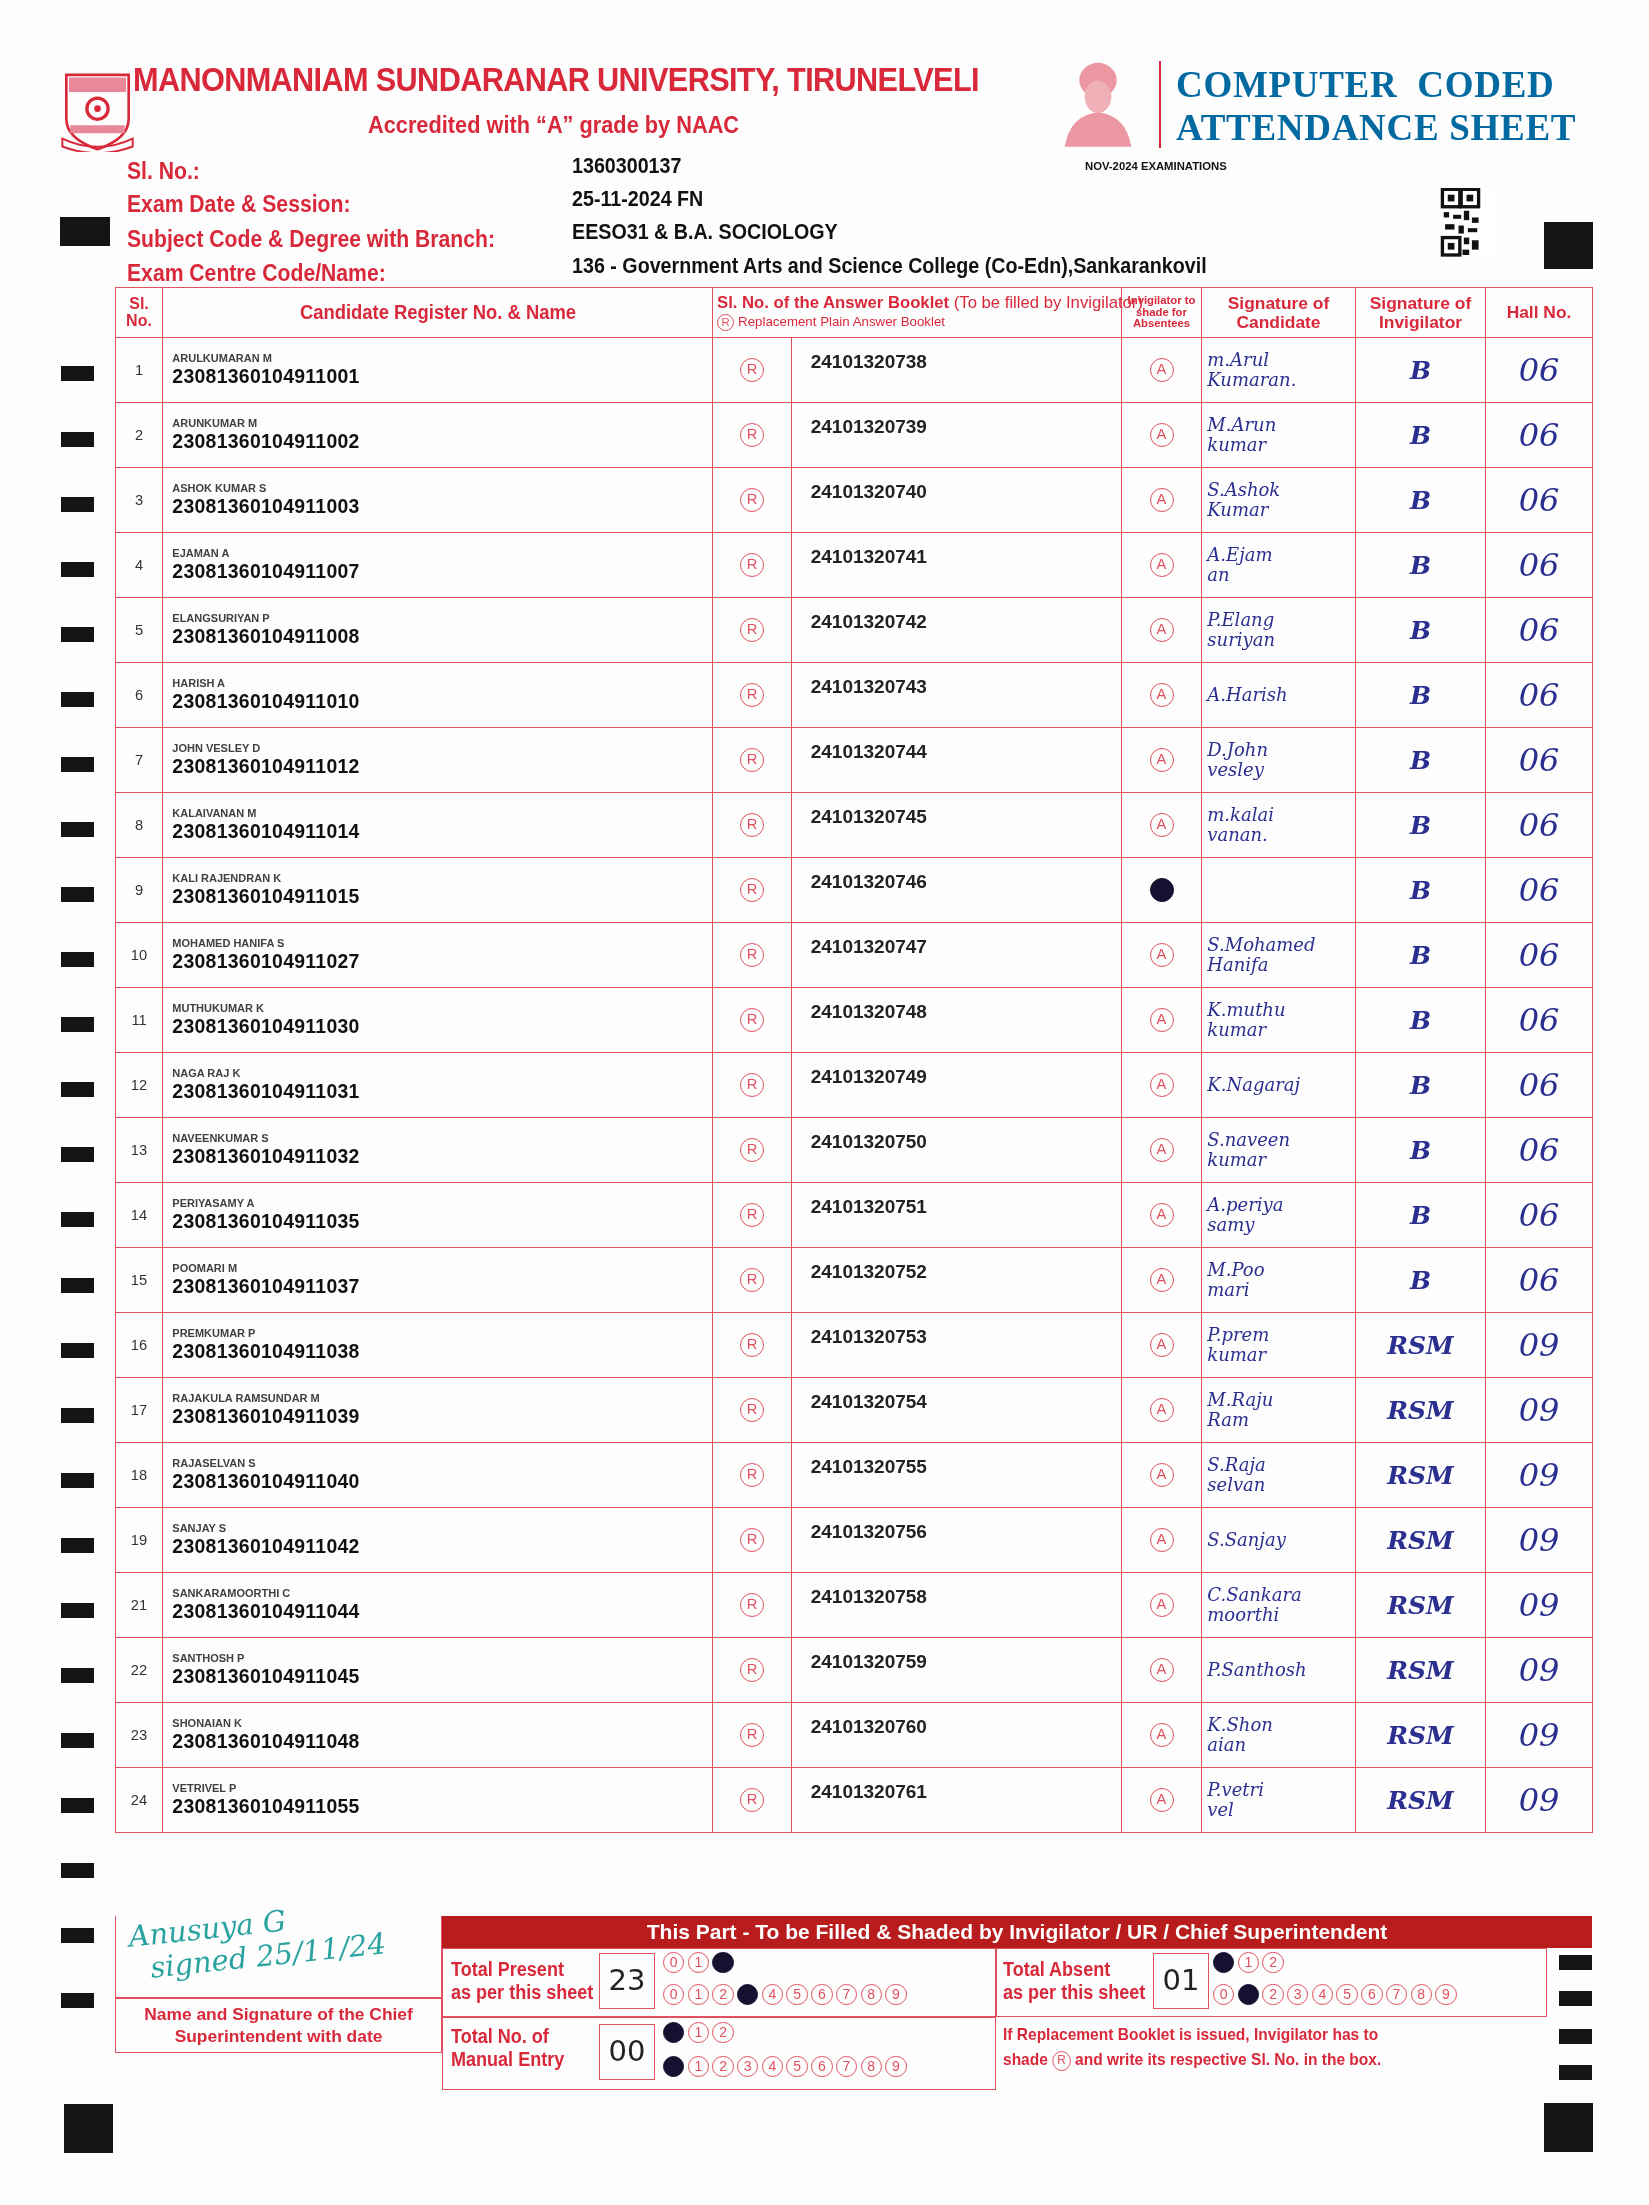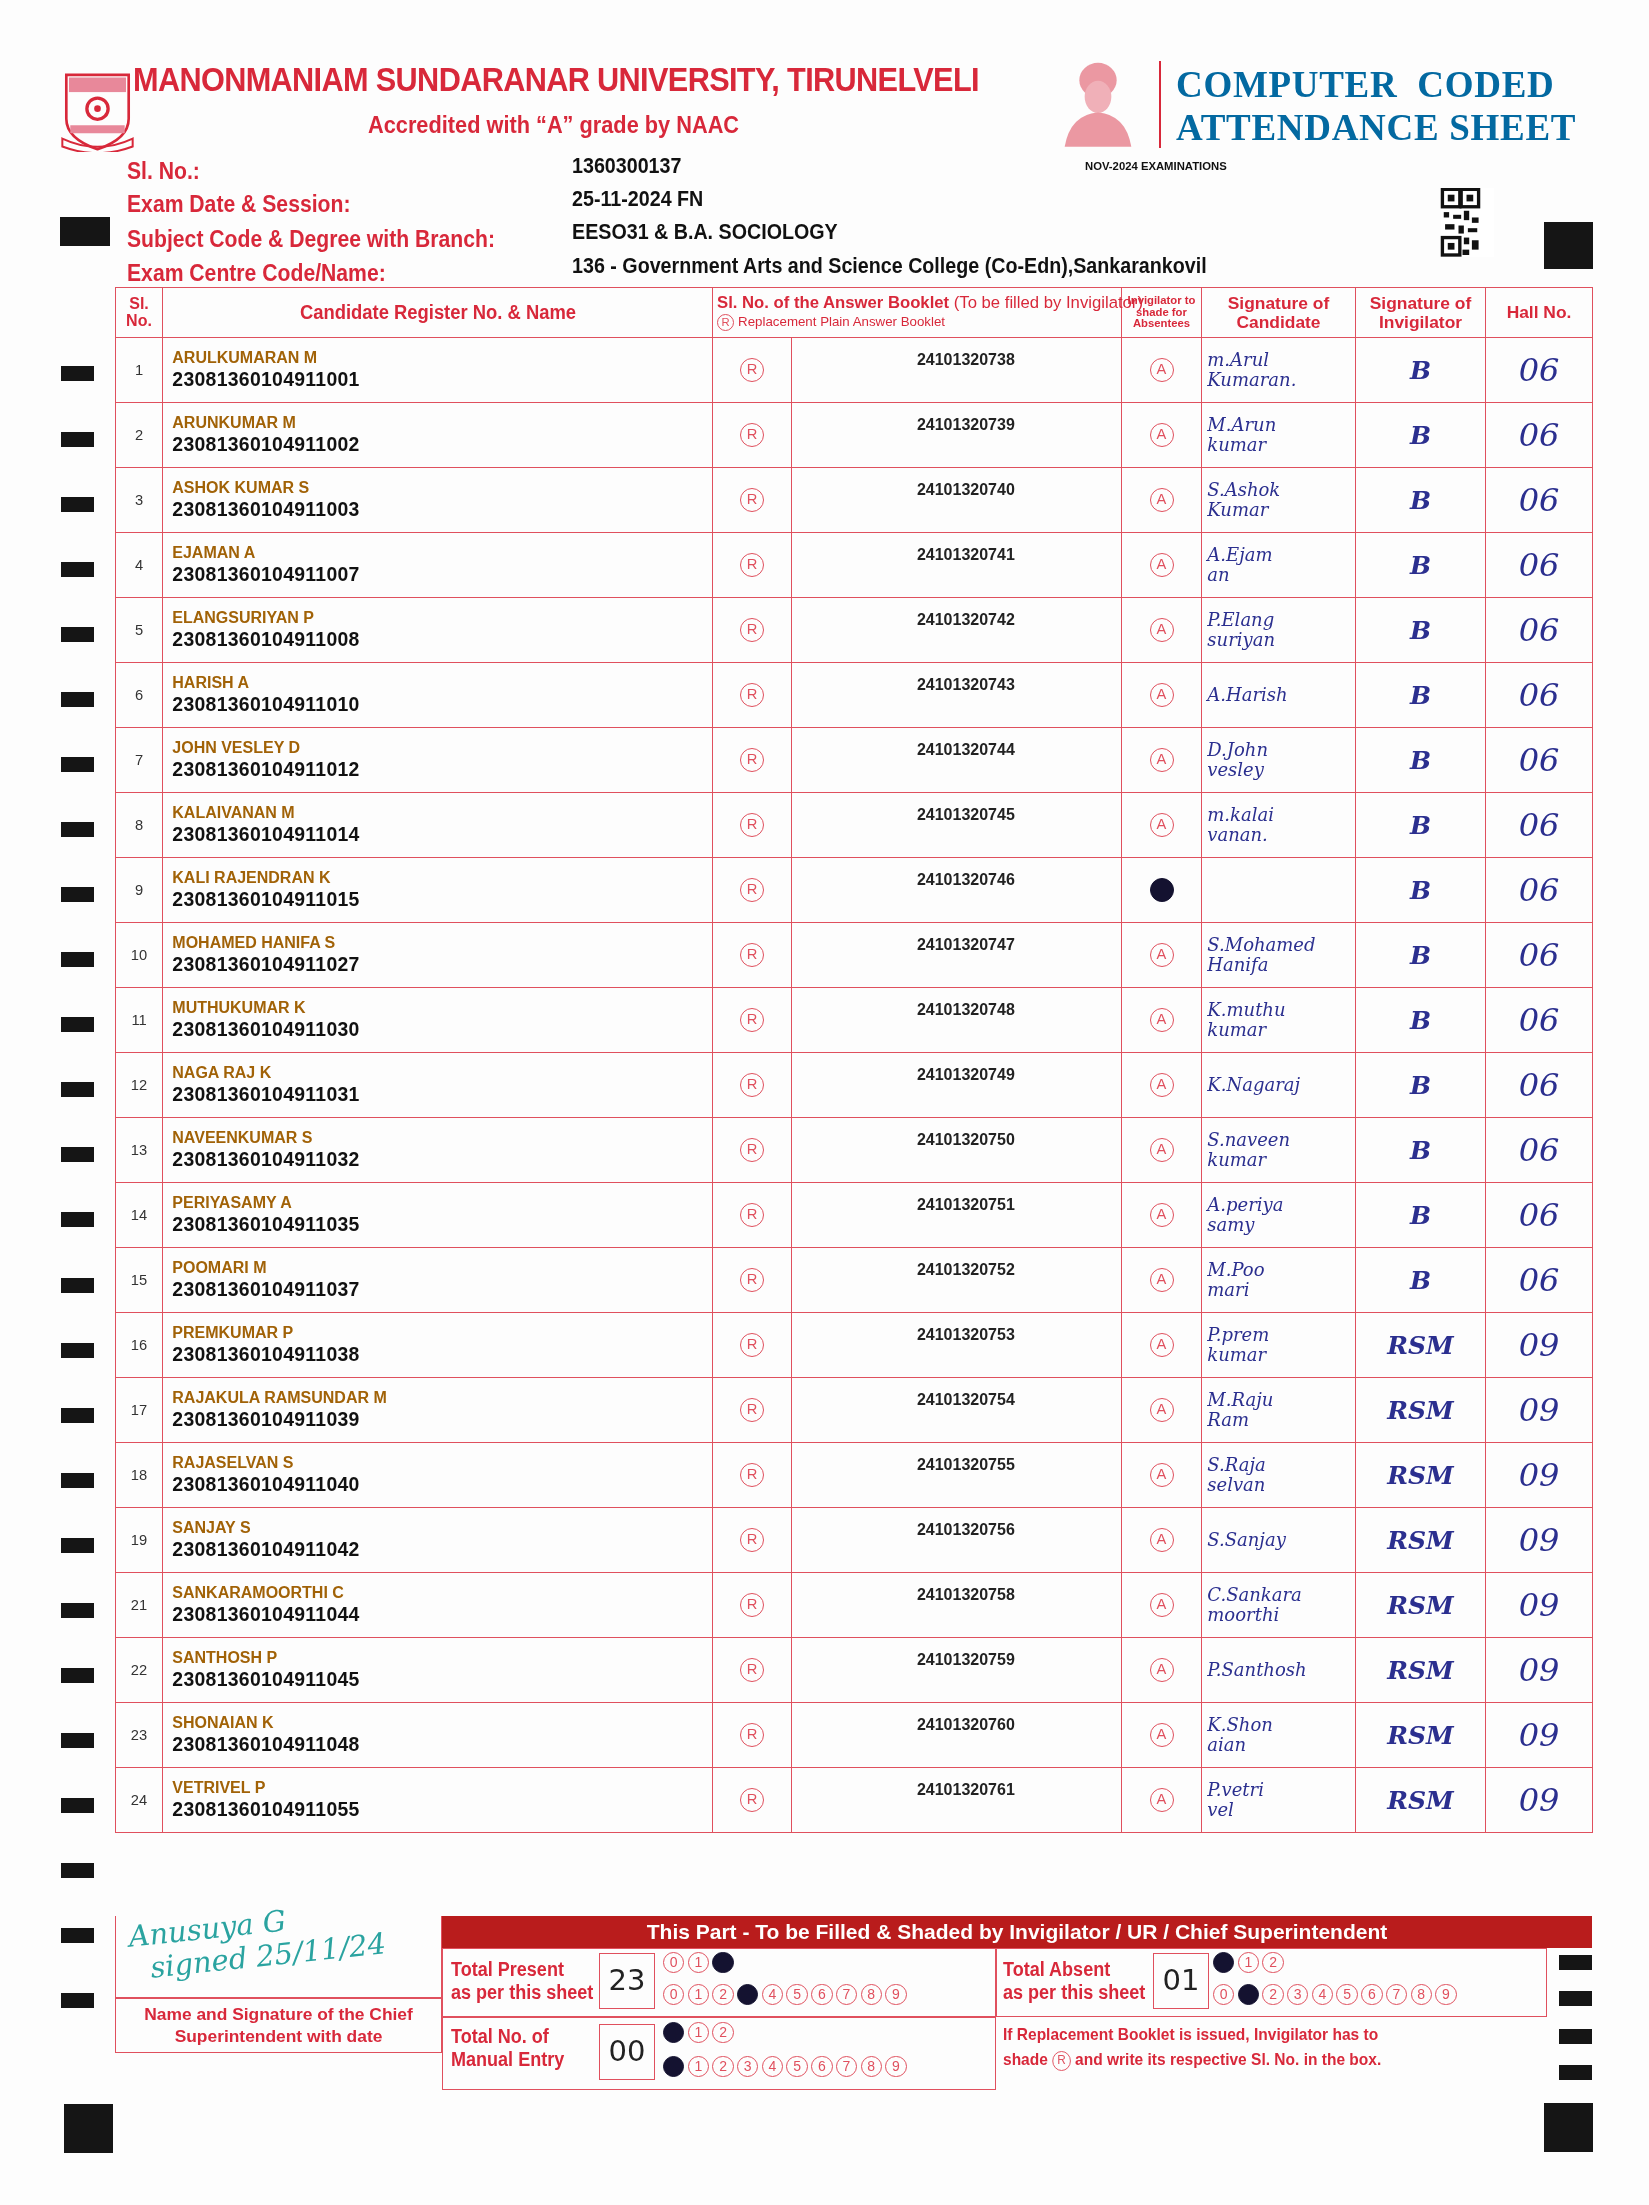--- a/index.html
+++ b/index.html
@@ -33,26 +33,26 @@
   .th-name { font-size: 20px; transform: scaleX(0.92); }
   .th-book { font-size: 16.7px; text-align: left !important; padding-left: 4px; white-space: nowrap; }
   .th-book .thin { font-weight: normal; }
   .th-book .sub { font-size: 13.3px; font-weight: normal; display: block; margin-top: 2.7px; }
   .th-abs { font-size: 11.3px; }
   .th-sig { font-size: 17.4px; }
   .th-hall { font-size: 17.4px; }
 
   .c-sl { text-align: center; font-size: 14.7px; color: #333; }
   .c-name { padding-left: 9.3px; }
-  .c-name .nm { display: block; font-size: 16px; font-weight: bold; color: #a16207; }
+  .c-name .nm { display: block; font-size: 11px; font-weight: bold; color: #404040; }
   .c-name .reg { display: block; font-size: 19.4px; font-weight: bold; color: #111; margin-top: 1.3px; letter-spacing: 0.3px; }
   .c-r, .c-a { text-align: center; }
   .bubble { display: inline-block; width: 24px; height: 24px; border: 1.7px solid #e0505e; border-radius: 50%; color: #e0505e; font-size: 14.7px; line-height: 21px; text-align: center; font-weight: normal; }
   .bubble.filled { background: #141230; border-color: #141230; color: transparent; }
-  .c-book { vertical-align: top !important; padding: 13.3px 0 0 18.7px; font-size: 16px; font-weight: bold; color: #222; text-align: center; }
+  .c-book { vertical-align: top !important; padding: 13.3px 0 0 18.7px; font-size: 19px; font-weight: bold; color: #222; }
   .hand { font-family: "DejaVu Serif", serif; font-style: italic; color: #2b2f8f; }
   .c-sigc { padding-left: 5.3px; font-size: 18px; line-height: 20px; white-space: pre-line; }
   .c-sigi { text-align: center; font-size: 25px; font-weight: bold; }
   .c-hall { text-align: center; font-size: 32px; }
   .cs-sign { position: absolute; left: 115px; top: 1916px; width: 327px; height: 82px; border: 1.3px solid #e0505e; border-top: none; }
   .cs-label { position: absolute; left: 115px; top: 1998px; width: 327px; height: 55px; border: 1.3px solid #e0505e; border-top: 1.3px solid #e0505e; text-align: center; color: #d8283a; font-weight: bold; font-size: 17.4px; line-height: 21.4px; padding-top: 5.3px; }
   .cs-hand { position: absolute; left: 127px; top: 1921px; font-family: "DejaVu Serif", serif; font-style: italic; font-size: 29px; color: #2aa3a0; line-height: 33px; transform: rotate(-6deg); transform-origin: left top; white-space: pre; }
   .banner { position: absolute; left: 442px; top: 1916px; width: 1150px; height: 32px; background: #b91c1c; color: #fff; font-weight: bold; font-size: 21px; text-align: center; line-height: 32px; }
   .panel { position: absolute; border: 1.3px solid #e0505e; }
   .pl { position: absolute; color: #d8283a; font-weight: bold; font-size: 19.4px; line-height: 23px; white-space: nowrap; transform: scaleX(0.93); transform-origin: left top; }

